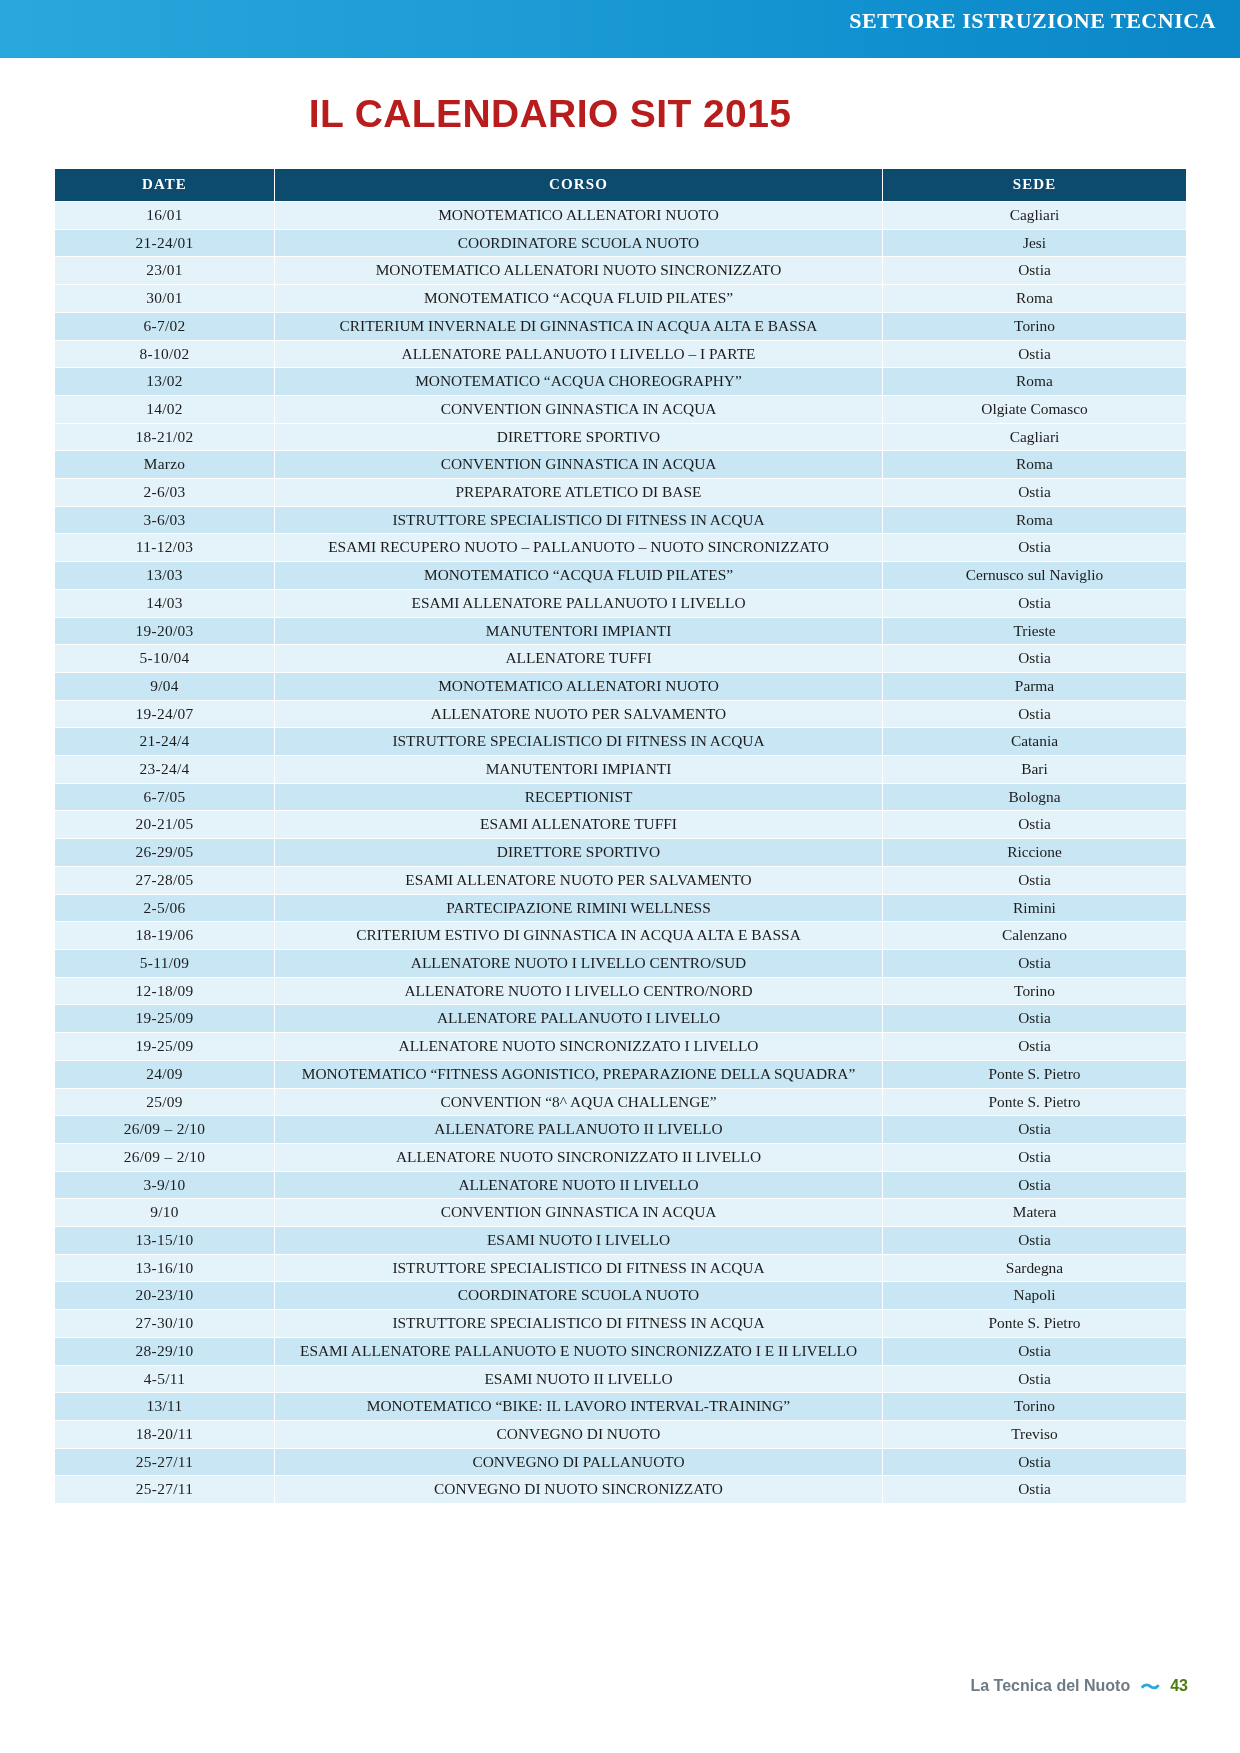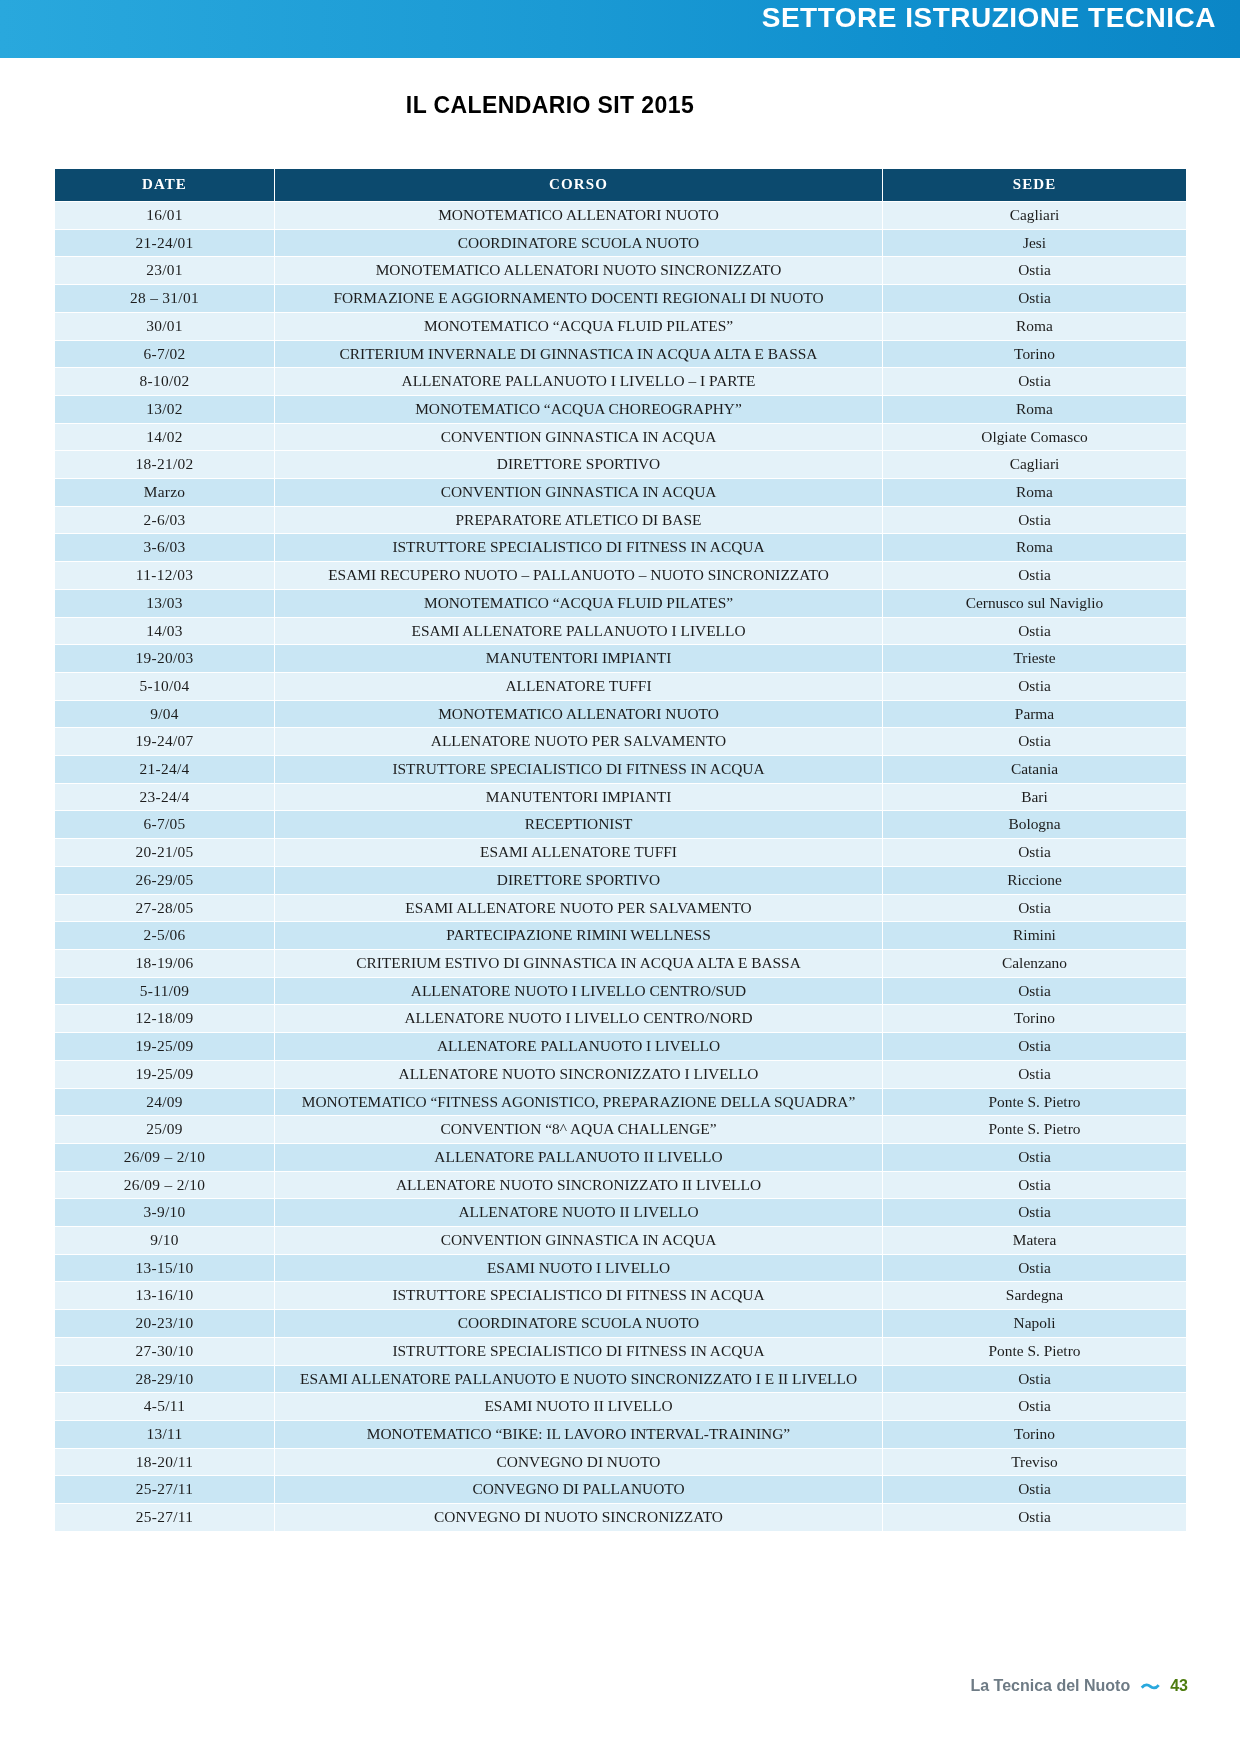--- a/index.html
+++ b/index.html
@@ -18,37 +18,37 @@
     position: absolute;
     top: 0;
     left: 0;
     width: 1240px;
     height: 58px;
     background: linear-gradient(to right, #29a8dd 0%, #1b9ad4 45%, #0f8fce 75%, #0b86c6 100%);
   }
   .header-title {
     position: absolute;
     right: 24px;
-    top: 2px;
+    top: 8px;
     color: #ffffff;
-    font-family: Liberation Sans, sans-serif;
-    font-weight: bold;
-    font-size: 28px;
+    font-family: Liberation Serif, serif;
+    font-weight: bold;
+    font-size: 22px;
     letter-spacing: 0.5px;
   }
   .page-title {
     position: absolute;
     top: 92px;
     left: 0;
     width: 1100px;
     text-align: center;
-    color: #000000;
+    color: #b91c1c;
     font-family: "Liberation Sans", sans-serif;
     font-weight: bold;
-    font-size: 23px;
+    font-size: 39px;
     letter-spacing: 0.4px;
   }
   .table-wrap {
     position: absolute;
     top: 168px;
     left: 54px;
     width: 1132px;
   }
   table.calendar {
     border-collapse: collapse;
@@ -139,25 +139,20 @@
         <tr class="even">
           <td class="date-cell">21-24/01</td>
           <td class="corso-cell">COORDINATORE SCUOLA NUOTO</td>
           <td class="sede-cell">Jesi</td>
         </tr>
         <tr class="odd">
           <td class="date-cell">23/01</td>
           <td class="corso-cell">MONOTEMATICO ALLENATORI NUOTO SINCRONIZZATO</td>
           <td class="sede-cell">Ostia</td>
         </tr>
-        <tr class="even">
-          <td class="date-cell">28 – 31/01</td>
-          <td class="corso-cell">FORMAZIONE E AGGIORNAMENTO DOCENTI REGIONALI DI NUOTO</td>
-          <td class="sede-cell">Ostia</td>
-        </tr>
         <tr class="odd">
           <td class="date-cell">30/01</td>
           <td class="corso-cell">MONOTEMATICO “ACQUA FLUID PILATES”</td>
           <td class="sede-cell">Roma</td>
         </tr>
         <tr class="even">
           <td class="date-cell">6-7/02</td>
           <td class="corso-cell">CRITERIUM INVERNALE DI GINNASTICA IN ACQUA ALTA E BASSA</td>
           <td class="sede-cell">Torino</td>
         </tr>

